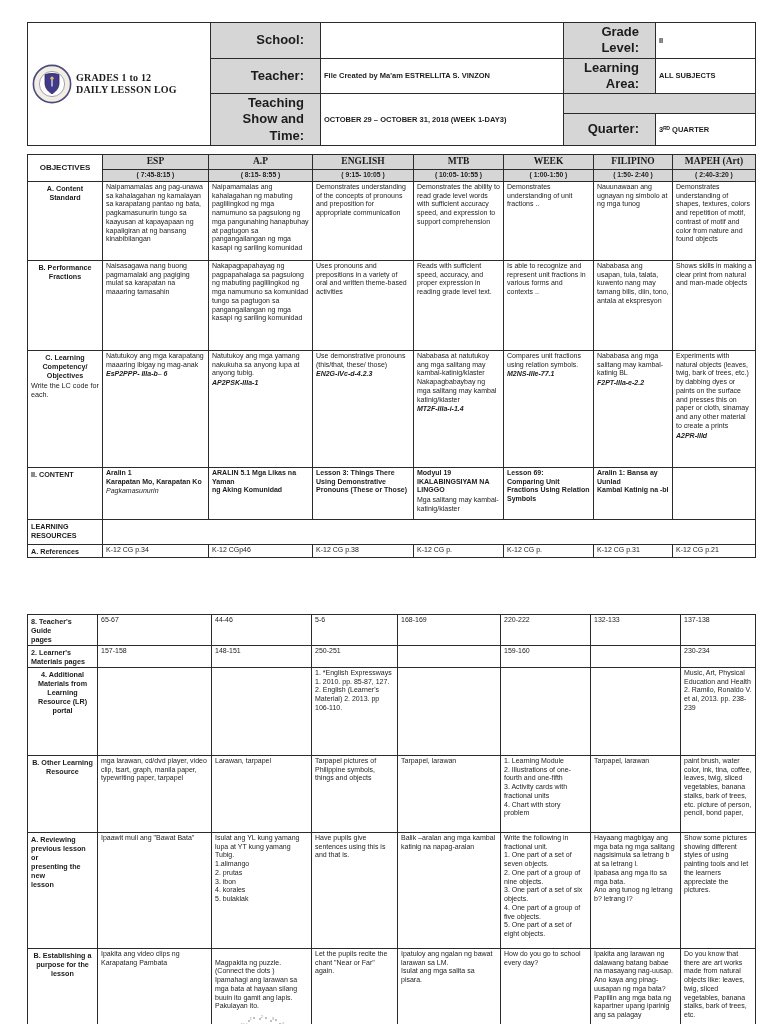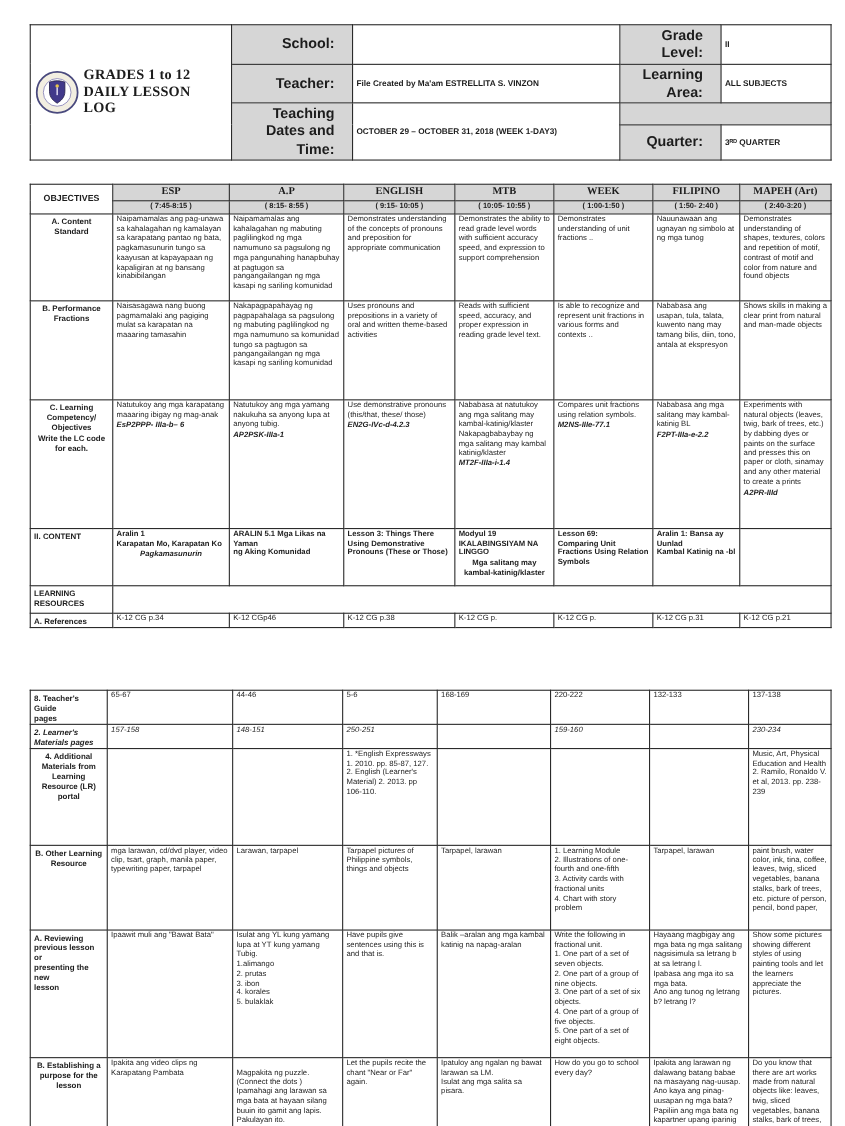--- a/index.html
+++ b/index.html
@@ -10,42 +10,42 @@
   }
   .doc{position:absolute;left:27px;top:22px;width:728px;}
   table{border-collapse:collapse;table-layout:fixed;width:728px;}
   td{border:1px solid #2b2b2b;vertical-align:top;padding:1px 3px;
      font-size:7px;line-height:1.25;white-space:pre-line;overflow:hidden;}
   
   .hdr td{vertical-align:middle;}
   .hdr .logocell{background:#fff;padding:1px 4px;}
   .logowrap{display:flex;align-items:center;gap:4px;}
   .doctitle{font-family:"Liberation Serif","DejaVu Serif",serif;font-weight:bold;
-            font-size:13px;line-height:1.15;letter-spacing:.2px;white-space:pre-line;}
+            font-size:10px;line-height:1.15;letter-spacing:.2px;white-space:pre-line;}
   .hl{background:#d6d6d6;font-weight:bold;text-align:right;font-size:13px;padding-right:16px;}
   .hv{font-weight:bold;font-size:7.5px;}
   .bottomtxt{vertical-align:bottom;}
   
   .lbl{font-weight:bold;text-align:center;font-size:7.2px;padding-top:2px;}
   .lbl.left{text-align:left;}
   .obj{font-size:8px;vertical-align:middle;}
   .sh{background:#d6d6d6;text-align:center;font-family:"Liberation Serif","DejaVu Serif",serif;
       font-weight:bold;font-size:9.5px;vertical-align:middle;padding:0;}
   .st{background:#d6d6d6;text-align:center;font-weight:bold;font-size:6.8px;vertical-align:middle;padding:0;}
   .code{font-weight:bold;font-style:italic;display:block;margin-top:1px;}
   .boldcell{font-weight:bold;}
   .ital{font-style:italic;}
-  .sub{font-weight:bold;display:block;text-align:center;margin-top:1px;}
+  .sub{font-weight:normal;display:block;text-align:left;margin-top:1px;}
   .rH1{height:15px;} .rH2{height:12px;}
   .rA{height:79px;} .rB{height:90px;} .rC{height:117px;} .rII{height:52px;}
   .rLR{height:25px;} .rRef{height:13px;}
   .t2{margin-top:56px;}
-  .r21{height:22px;} .r22{height:22px;font-style:italic;} .r23{height:11px;} .r24{height:88px;}
+  .r21{height:22px;} .r22{height:22px;} .r23{height:11px;} .r24{height:88px;}
   .r25{height:77px;margin-top:48px;} .r26{height:13px;} .r27{height:116px;} .r28{height:93px;}
-  .t1{margin-top:21px;}
+  .t1{margin-top:8px;}
   .dots{display:block;margin:2px auto 0 auto;}
 </style>
 </head>
 <body>
 
 <div class="doc">
 
   <table class="hdr">
     <colgroup>
         <col style="width:183px">
@@ -74,21 +74,21 @@
       <td class="hl">Grade Level:</td>
       <td class="hv">II</td>
     </tr>
     <tr style="height:12px">
       <td class="hl">Teacher:</td>
       <td class="hv">File Created by Ma'am ESTRELLITA S. VINZON</td>
       <td class="hl">Learning Area:</td>
       <td class="hv">ALL SUBJECTS</td>
     </tr>
     <tr style="height:12px">
-      <td rowspan="2" class="hl bottomtxt">Teaching Dates and
+      <td rowspan="2" class="hl bottomtxt">Teaching Show and
 Time:</td>
       <td rowspan="2" class="hv bottomtxt">OCTOBER 29 – OCTOBER 31, 2018 (WEEK 1-DAY3)</td>
       <td colspan="2" style="background:#d6d6d6"></td>
     </tr>
     <tr style="height:12px">
       <td class="hl">Quarter:</td>
       <td class="hv">3ᴿᴰ QUARTER</td>
     </tr>
   </tbody>
     </table>

